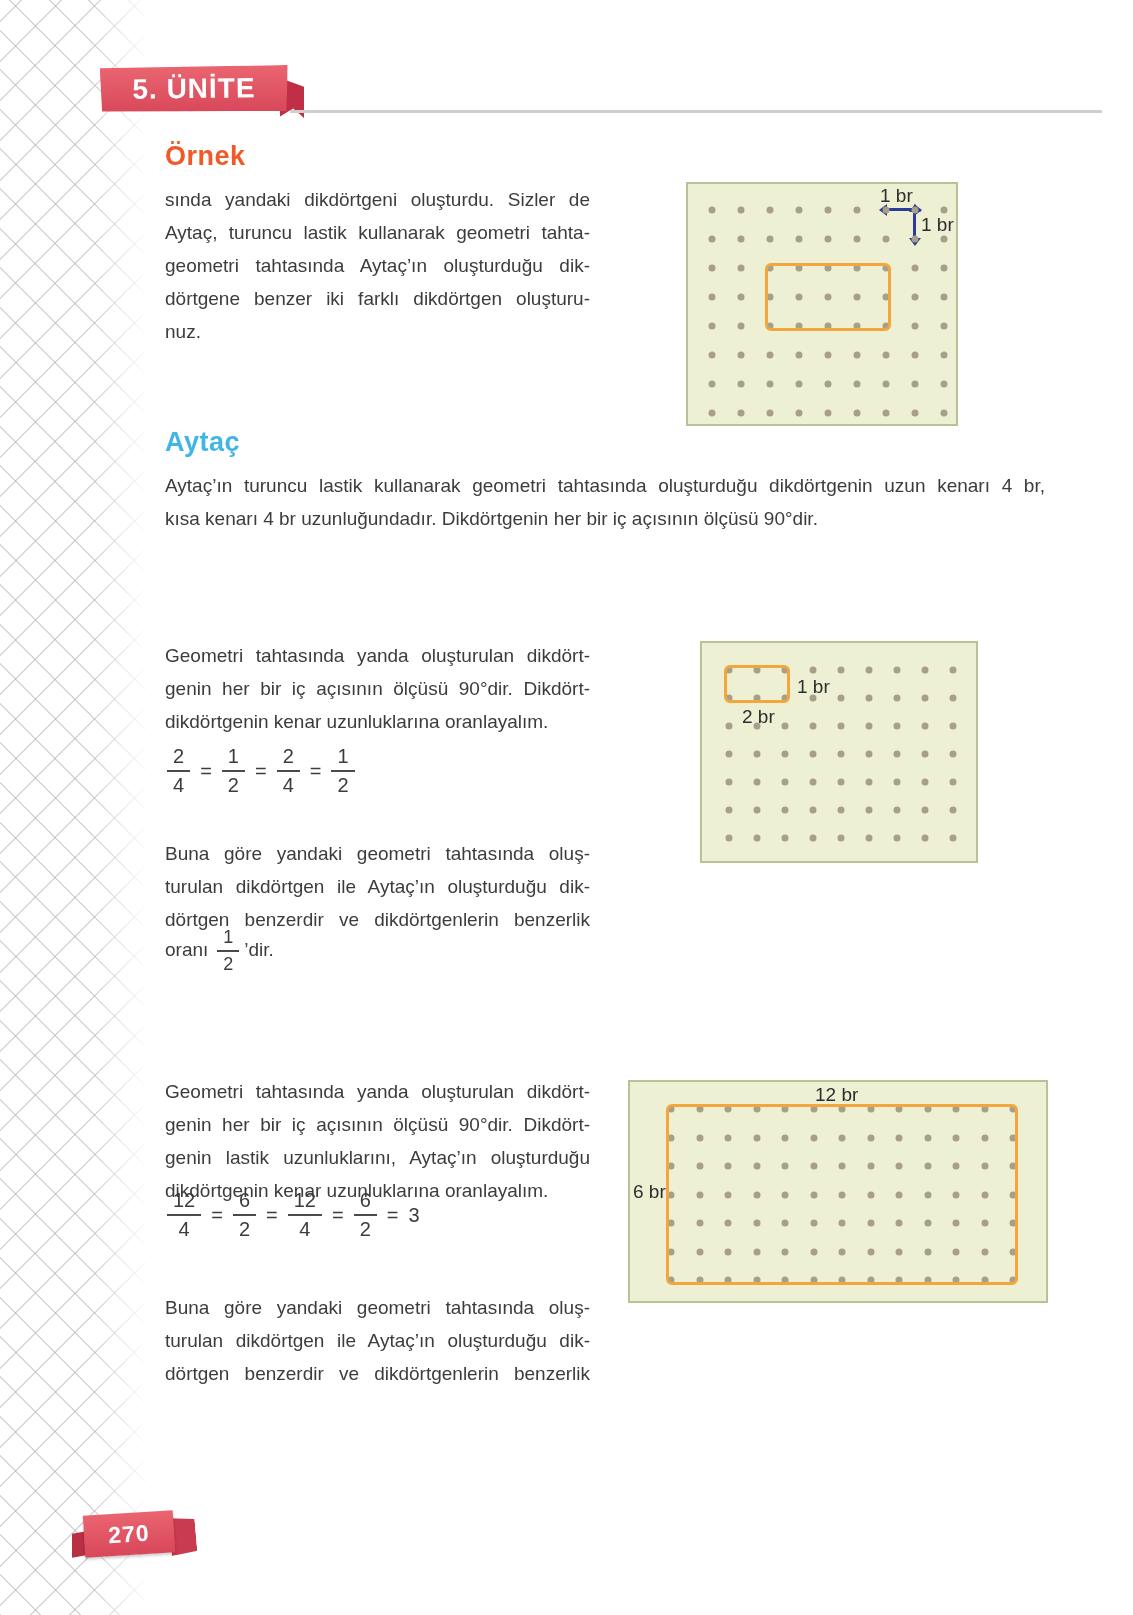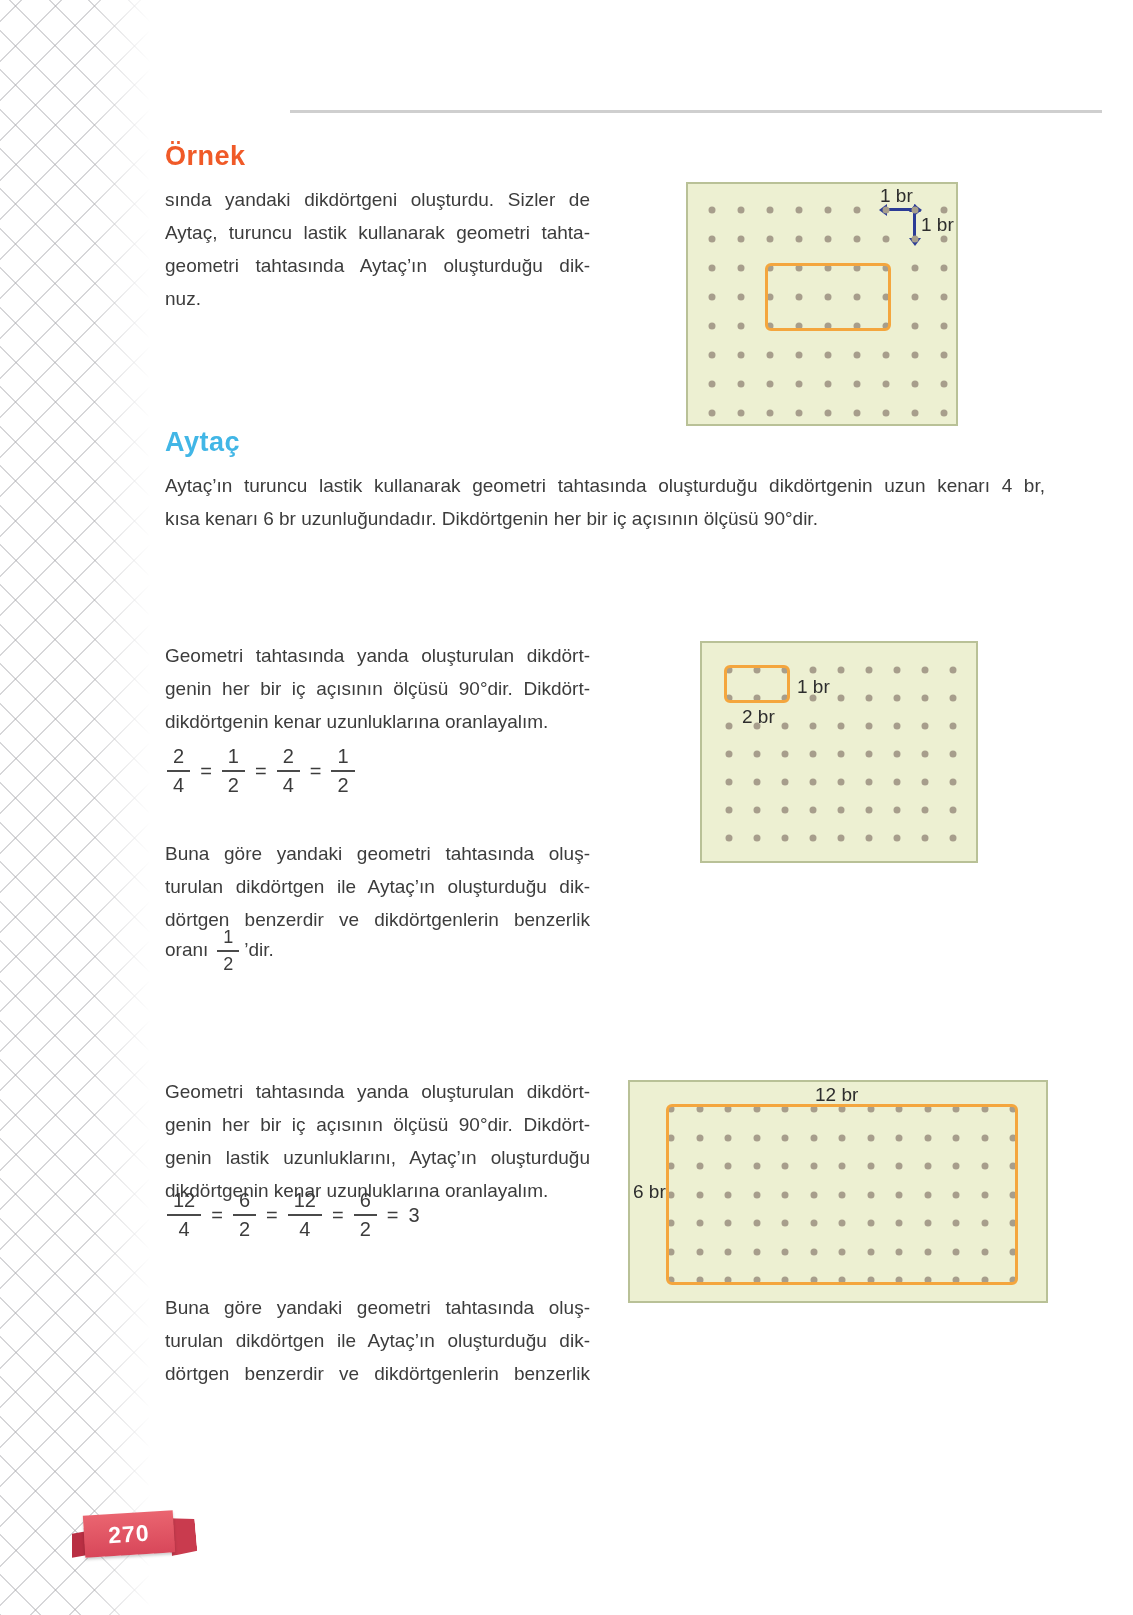--- a/index.html
+++ b/index.html
@@ -99,29 +99,36 @@
     display:flex;align-items:center;justify-content:center;box-shadow:0 2px 3px rgba(0,0,0,.2);}
   .pr-text{color:#fff;font-size:23px;font-weight:bold;letter-spacing:1px;}
 </style>
 </head>
 <body>
 
 <div class="page" style="--text: #3c3c3c; --orange-heading: #f05a28; --blue-heading: #41b6e6; --board-bg: #edf0d2; --board-border: #b9c197; --dot: #a79e8c; --band: #f4a63e; --arrow: #2c3c96;">
 
   <div class="side-pattern"></div>
 
+  <div class="unit-banner">
+    <div class="ub-fold-right"></div>
+    <div class="ub-main">
+      <span class="ub-text">5. ÜNİTE</span>
+    </div>
+  </div>
 
   <div class="divider"></div>
 
   <div class="h-ornek">Örnek</div>
 
   <div class="para p1">
       <div class="jline">sında yandaki dikdörtgeni oluşturdu. Sizler de</div>
       <div class="jline">Aytaç, turuncu lastik kullanarak geometri tahta-</div>
       <div class="jline">geometri tahtasında Aytaç’ın oluşturduğu dik-</div>
+      <div class="jline">dörtgene benzer iki farklı dikdörtgen oluşturu-</div>
       <div class="jline last">nuz.</div>
     </div>
 
   <div class="board board1">
     <div class="board-label lbl-h">1 br</div>
     <div class="arrow-h a1"></div>
     <div class="arrow-v a2"></div>
     <div class="board-label lbl-v">1 br</div>
   <span class="dot" style="left: 24px; top: 26px;"></span>
       <span class="dot" style="left: 53px; top: 26px;"></span>
@@ -195,21 +202,21 @@
       <span class="dot" style="left: 198px; top: 229px;"></span>
       <span class="dot" style="left: 227px; top: 229px;"></span>
       <span class="dot" style="left: 256px; top: 229px;"></span>
       <div class="band" style="left: 77px; top: 79px; width: 126px; height: 68px;"></div>
     </div>
 
   <div class="h-cozum">Aytaç</div>
 
   <div class="para intro">
       <div class="jline">Aytaç’ın turuncu lastik kullanarak geometri tahtasında oluşturduğu dikdörtgenin uzun kenarı 4 br,</div>
-      <div class="jline last">kısa kenarı 6 br uzunluğundadır. Dikdörtgenin her bir iç açısının ölçüsü 90°dir.</div>
+      <div class="jline last">kısa kenarı 4 br uzunluğundadır. Dikdörtgenin her bir iç açısının ölçüsü 90°dir.</div>
     </div>
 
   <div class="para p3">
       <div class="jline">Geometri tahtasında yanda oluşturulan dikdört-</div>
       <div class="jline">genin her bir iç açısının ölçüsü 90°dir. Dikdört-</div>
       <div class="jline last">dikdörtgenin kenar uzunluklarına oranlayalım.</div>
     </div>
 
   <div class="equation eq1">
       <span class="frac">

